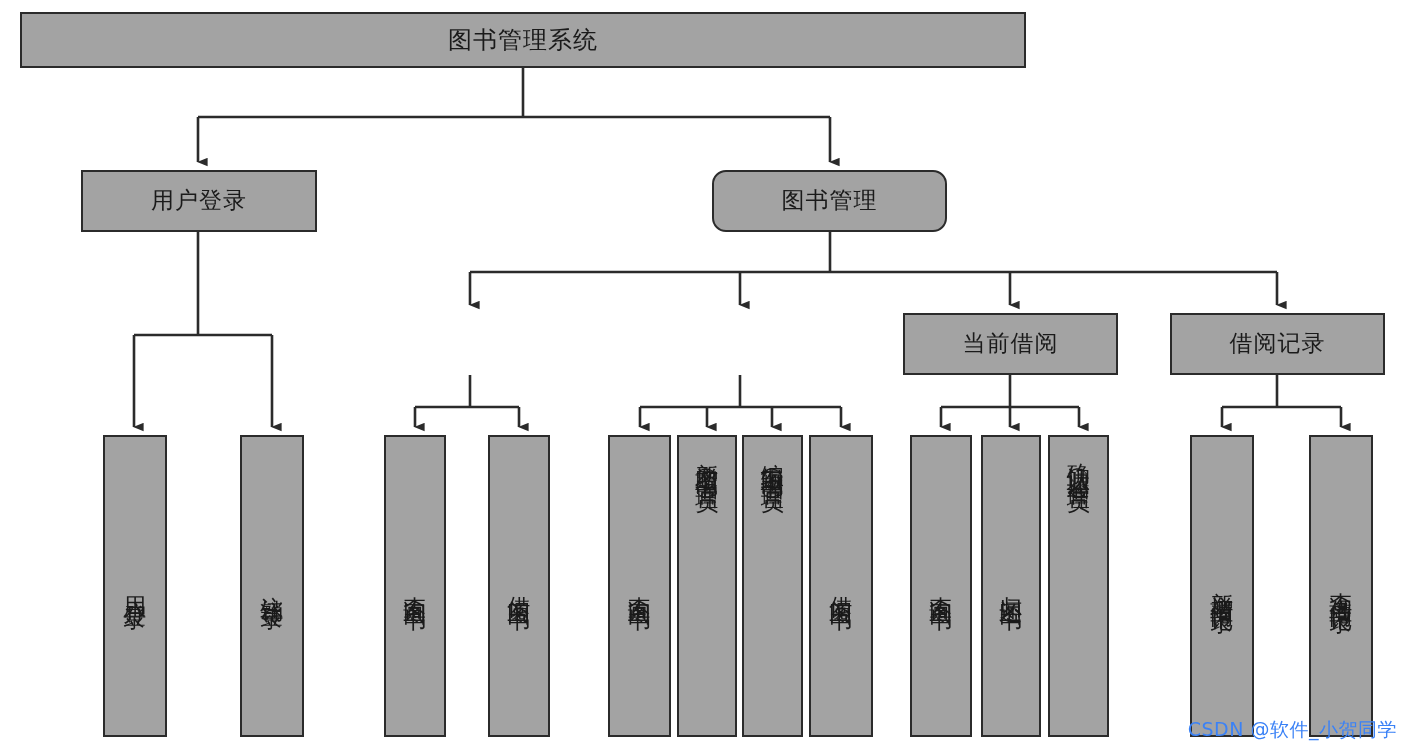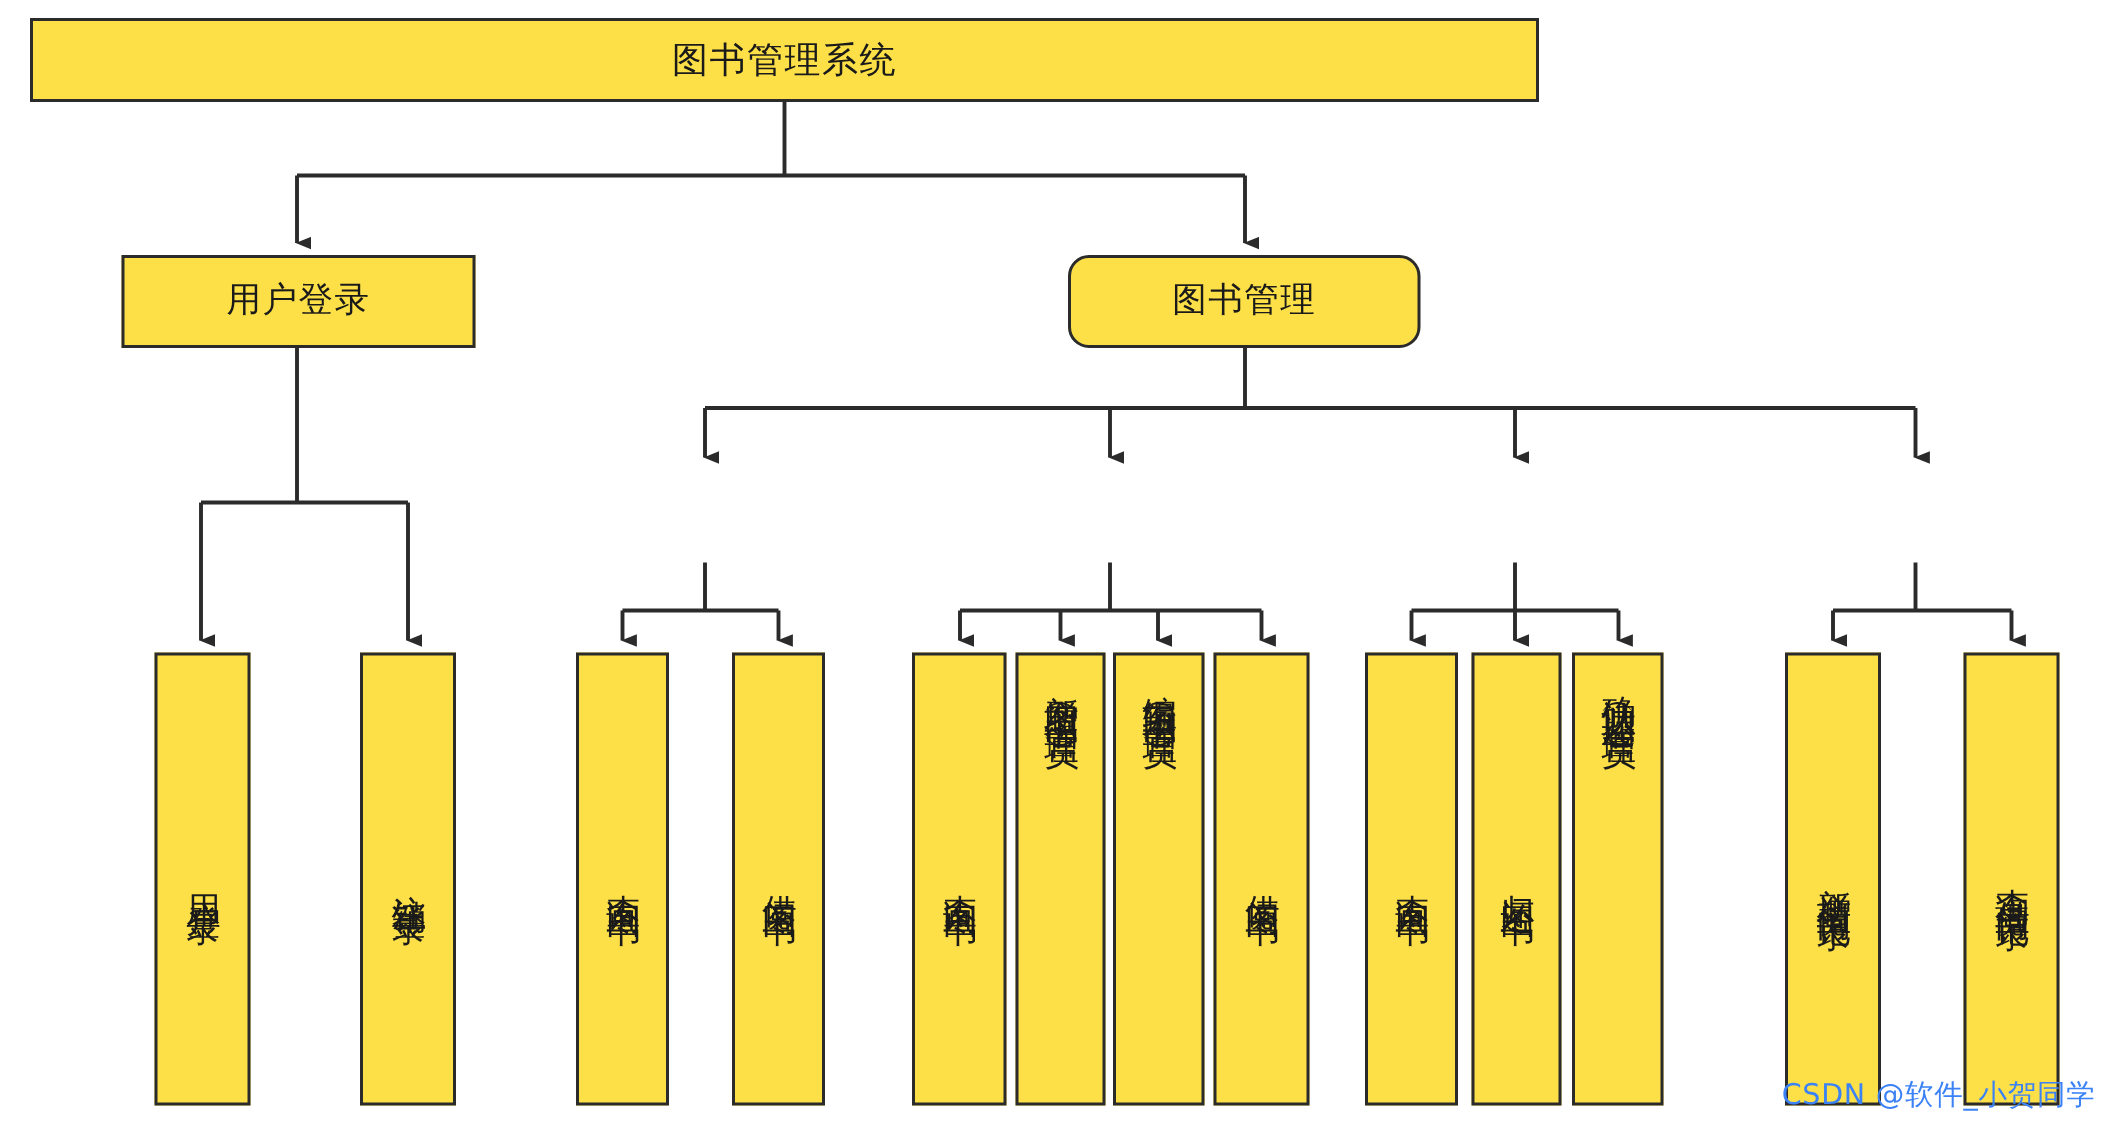--- a/index.html
+++ b/index.html
@@ -10,21 +10,21 @@
     font-family:"DejaVu Sans","Liberation Sans",sans-serif;
     overflow:hidden;
     position:relative;
   }
   #diagram-root{position:absolute;inset:0;}
   svg#connectors{position:absolute;left:0;top:0;width:1405px;height:747px;}
 
   .node{
     position:absolute;
     box-sizing:border-box;
-    background:#fde047;
+    background:#a3a3a3;
     border:2px solid #2b2b2b;
     display:flex;
     align-items:center;
     justify-content:center;
     color:#1a1a1a;
   }
   .node .lbl{
     display:block;
     text-align:center;
     line-height:1.18;
@@ -121,20 +121,26 @@
     <span class="lbl">图书管理系统</span>
   </div>
 
   <div class="node h-node" style="left:81px;top:170px;width:236px;height:62px;">
     <span class="lbl">用户登录</span>
   </div>
   <div class="node h-node" style="left:712px;top:170px;width:235px;height:62px;border-radius:14px;">
     <span class="lbl">图书管理</span>
   </div>
 
+  <div class="node h-node" style="left:903px;top:313px;width:215px;height:62px;">
+    <span class="lbl">当前借阅</span>
+  </div>
+  <div class="node h-node" style="left:1170px;top:313px;width:215px;height:62px;">
+    <span class="lbl">借阅记录</span>
+  </div>
 
   <div class="node v-node centered" style="left:103px;top:435px;width:64px;height:302px;">
     <span class="lbl">用户登录</span>
   </div>
   <div class="node v-node centered" style="left:240px;top:435px;width:64px;height:302px;">
     <span class="lbl">注销登录</span>
   </div>
 
   <div class="node v-node centered" style="left:384px;top:435px;width:62px;height:302px;">
     <span class="lbl">查询图书</span>

